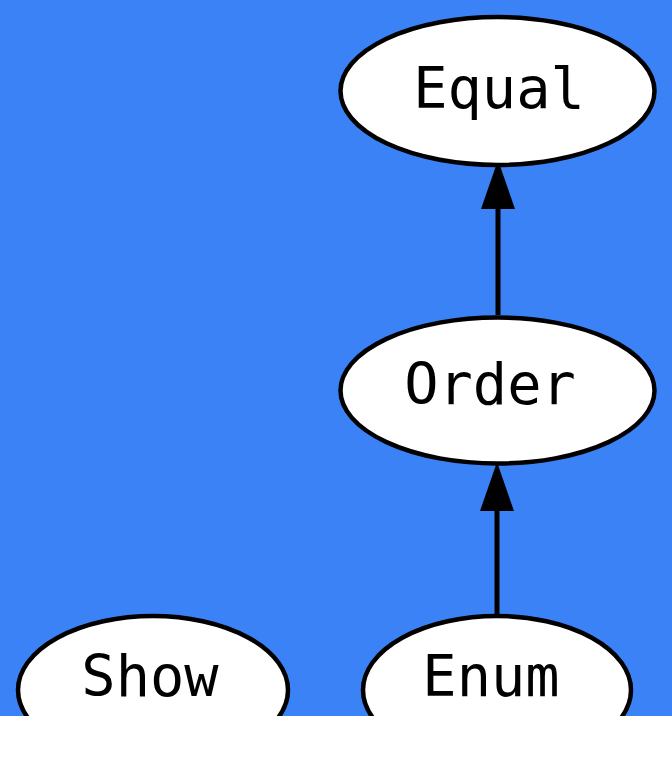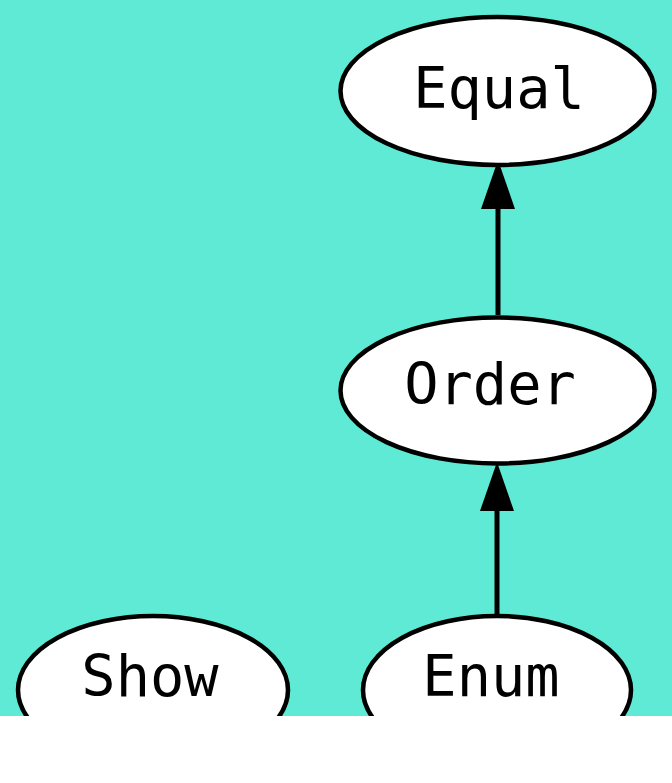--- a/index.html
+++ b/index.html
@@ -4,21 +4,21 @@
 <style>
   html, body {
     margin: 0;
     padding: 0;
     background: #ffffff;
   }
   .canvas {
     width: 672px;
     height: 716px;
     position: relative;
-    background: #5eead4;
+    background: #3b82f6;
     overflow: hidden;
   }
   svg {
     display: block;
   }
   .node-ellipse {
     fill: #ffffff;
     stroke-width: 4.5px;
   }
   .node-label {

